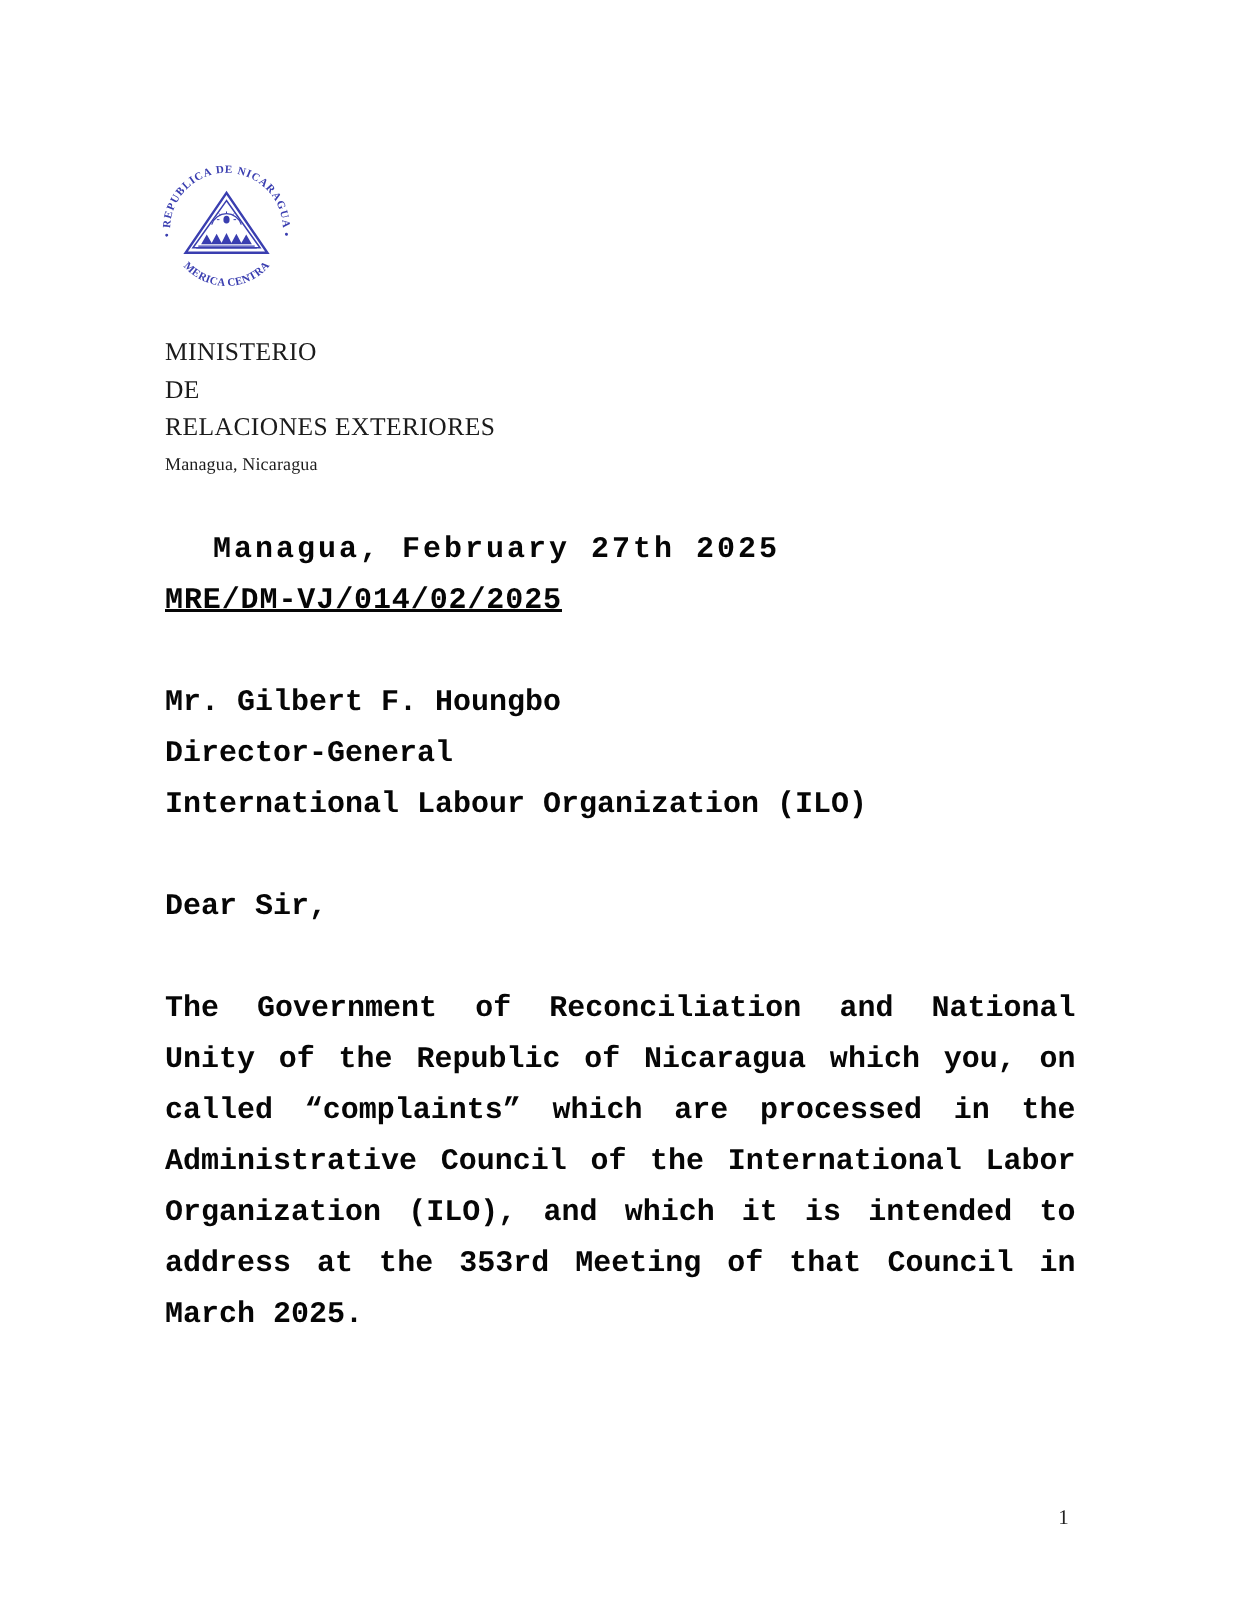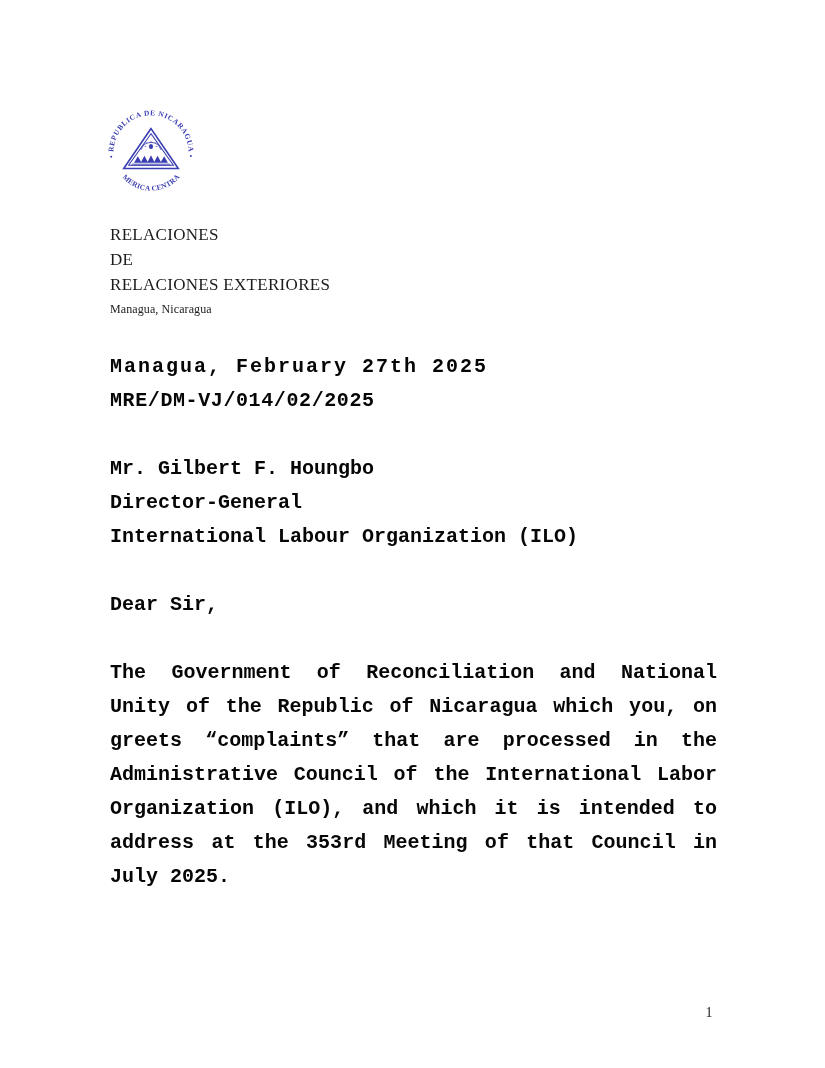--- a/index.html
+++ b/index.html
@@ -25,22 +25,22 @@
     color: #1b1b1b; font-size: 17px; line-height: 25px; letter-spacing: 0.3px;
   }
   .lh-city { font-size: 12px; letter-spacing: 0.1px; }
   
   .letter {
     position: absolute; left: 110px; top: 350px; width: 607px;
     font-weight: bold; font-size: 20px; line-height: 34px; color: #060606;
   }
   .line { height: 34px; white-space: pre; }
   .blank { height: 34px; }
-  .dateline { letter-spacing: 2px; }
-  .refline  { letter-spacing: 0.6px; }
+  .dateline { letter-spacing: 2px; margin-left: 32px; }
+  .refline  { letter-spacing: 0.6px; text-decoration: underline; }
   .body-line { white-space: normal; text-align: justify; text-align-last: justify; font-family: Liberation Mono, monospace; }
   .body-line.final { text-align-last: left; }
   
   .pagenum {
     position: absolute; left: 698px; top: 1005px; width: 22px;
     font-family: "Liberation Serif", serif; font-size: 14px; color: #222;
     text-align: center;
   }
 </style>
 </head>
@@ -62,42 +62,42 @@
     <polygon class="bstroke" points="0,-26 -29,16.5 29,16.5" stroke-width="1.7"></polygon>
     <polygon class="bstroke" points="0,-20.5 -23.8,13 23.8,13" stroke-width="1.1"></polygon>
     <path class="bstroke" d="M -10.5 -3.5 A 11 11 0 0 1 10.5 -3.5" stroke-width="0.9"></path>
     <path class="bfill" d="M -18 10.5 L -14 3.5 L -10 10.5 Z  M -11 10.5 L -7 3 L -3 10.5 Z  M -4 10.5 L 0 2.5 L 4 10.5 Z  M 3 10.5 L 7 3 L 11 10.5 Z  M 10 10.5 L 14 3.5 L 18 10.5 Z"></path>
     <path class="bstroke" d="M -20 11.8 H 20 M -21.5 13 H 21.5" stroke-width="0.8"></path>
     <ellipse class="bfill" cx="0" cy="-7" rx="2.2" ry="2.7"></ellipse>
     <path class="bstroke" d="M -4.2 -10.2 l -1.2 -1.2 M 0 -11.2 l 0 -1.6 M 4.2 -10.2 l 1.2 -1.2 M -5 -7 l -1.8 0 M 5 -7 l 1.8 0" stroke-width="0.7"></path>
   </svg>
 
   <div class="letterhead">
-    <div>RELACIONES</div>
+    <div>MINISTERIO</div>
     <div>DE</div>
     <div>RELACIONES EXTERIORES</div>
     <div class="lh-city">Managua, Nicaragua</div>
   </div>
 
   <div class="letter">
     <div class="line dateline">Managua, February 27th 2025</div>
     <div class="line refline">MRE/DM-VJ/014/02/2025</div>
     <div class="blank"></div>
     <div class="line">Mr. Gilbert F. Houngbo</div>
     <div class="line">Director-General</div>
     <div class="line">International Labour Organization (ILO)</div>
     <div class="blank"></div>
     <div class="line">Dear Sir,</div>
     <div class="blank"></div>
     <div>
         <div class="line body-line">The Government of Reconciliation and National</div>
         <div class="line body-line">Unity of the Republic of Nicaragua which you, on</div>
-        <div class="line body-line">greets “complaints” that are processed in the</div>
+        <div class="line body-line">called “complaints” which are processed in the</div>
         <div class="line body-line">Administrative Council of the International Labor</div>
         <div class="line body-line">Organization (ILO), and which it is intended to</div>
         <div class="line body-line">address at the 353rd Meeting of that Council in</div>
-        <div class="line body-line final">July 2025.</div>
+        <div class="line body-line final">March 2025.</div>
       </div>
   </div>
 
   <div class="pagenum">1</div>
 
 </div>
 
 </body></html>

